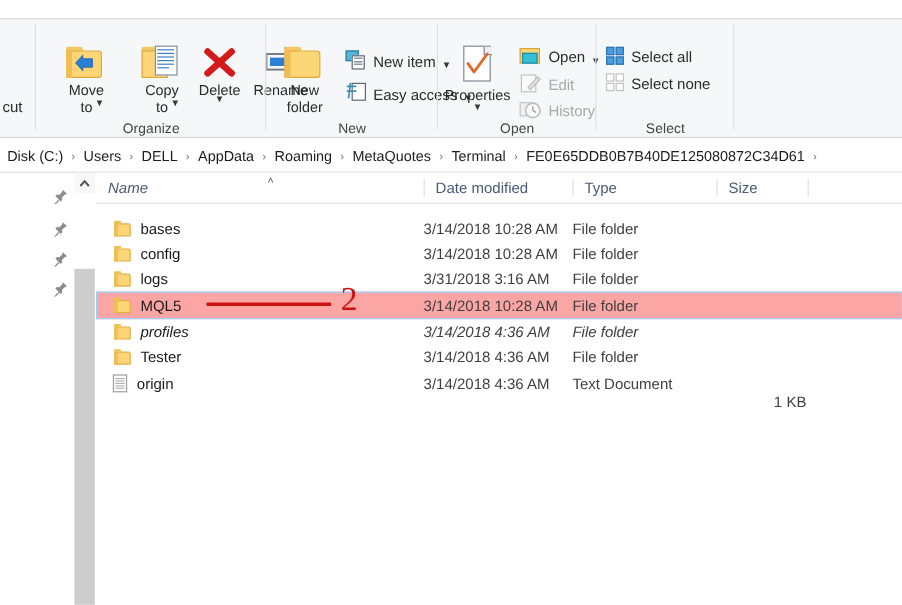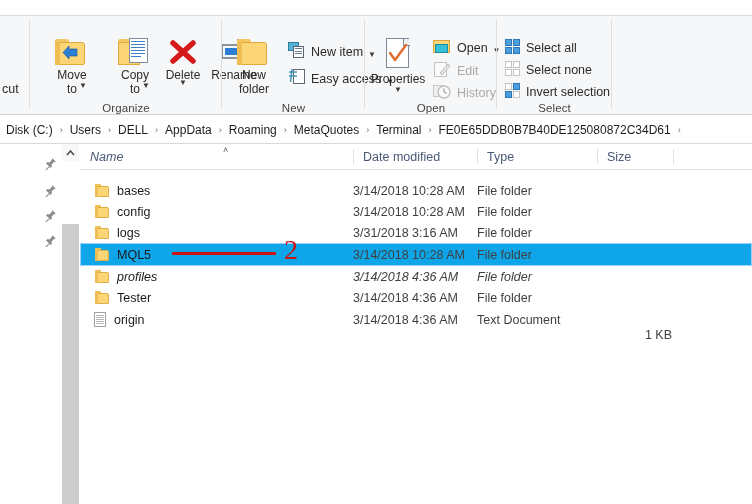--- a/index.html
+++ b/index.html
@@ -122,21 +122,21 @@
     position:absolute; top:5px; width:1px; height:15px; background:#dfdfdf;
   }
   .sortarrow {
     position:absolute; top:2px; font-size:9px; color:#5a5a5a; line-height:1;
   }
 
   .rows { position:absolute; left:0; top:26px; width:672px; }
   .row {
     position:relative; height:21px; width:672px; display:flex; align-items:center;
   }
-  .row.selected { background:#0ea5e9; border:1px solid #99d1ff; height:23px; }
+  .row.selected { background:#fca5a5; border:1px solid #99d1ff; height:23px; }
   .cell { position:absolute; display:flex; align-items:center; font-size:12.5px; }
   .c-name { left:0; padding-left:15px; gap:7px; color:#1b1b1b; }
   .c-date { left:273px; color:#3f3f3f; }
   .c-type { left:397px; color:#3f3f3f; }
   .c-size { left:517px; width:75px; justify-content:flex-end; color:#3f3f3f;margin-top:31px; }
 
   .f16 { width:15px; height:13px; position:relative; flex:0 0 auto; }
   .f16 .tb { position:absolute; left:0; top:0; width:6px; height:2px; background:#edc152; border-radius:1px 1px 0 0;}
   .f16 .bd { position:absolute; left:0; top:1.5px; width:14px; height:11px; background:#fcd577; border:1px solid #e2ae44; border-radius:0 2px 1px 1px;}
   .f16 .sp { position:absolute; left:0; top:1.5px; width:2.5px; height:11px; background:#eebd55; }
@@ -335,29 +335,20 @@
       <div class="smallrow" style="left:8px;top:45px;">
         <span class="ic" style="width:16px;height:16px;position:relative;">
           <span style="position:absolute;left:0;top:0;width:7px;height:7px;background:#fff;border:1px solid #c3c3c3;"></span>
           <span style="position:absolute;left:8px;top:0;width:7px;height:7px;background:#fff;border:1px solid #c3c3c3;"></span>
           <span style="position:absolute;left:0;top:8px;width:7px;height:7px;background:#fff;border:1px solid #c3c3c3;"></span>
           <span style="position:absolute;left:8px;top:8px;width:7px;height:7px;background:#fff;border:1px solid #c3c3c3;"></span>
         </span>
         <span class="slabel">Select none</span>
       </div>
 
-      <div class="smallrow" style="left:8px;top:67px;">
-        <span class="ic" style="width:16px;height:16px;position:relative;">
-          <span style="position:absolute;left:0;top:0;width:7px;height:7px;background:#fff;border:1px solid #c3c3c3;"></span>
-          <span style="position:absolute;left:8px;top:0;width:7px;height:7px;background:#4a9ede;border:1px solid #2e76b5;"></span>
-          <span style="position:absolute;left:0;top:8px;width:7px;height:7px;background:#4a9ede;border:1px solid #2e76b5;"></span>
-          <span style="position:absolute;left:8px;top:8px;width:7px;height:7px;background:#fff;border:1px solid #c3c3c3;"></span>
-        </span>
-        <span class="slabel">Invert selection</span>
-      </div>
 
       <div class="glabel">Select</div>
       <div class="sep"></div>
     </div>
   </div>
 
   <div class="addrbar">
     <span class="crumb">Disk (C:)</span>
     <span class="crumbsep">›</span>
     <span class="crumb">Users</span>

